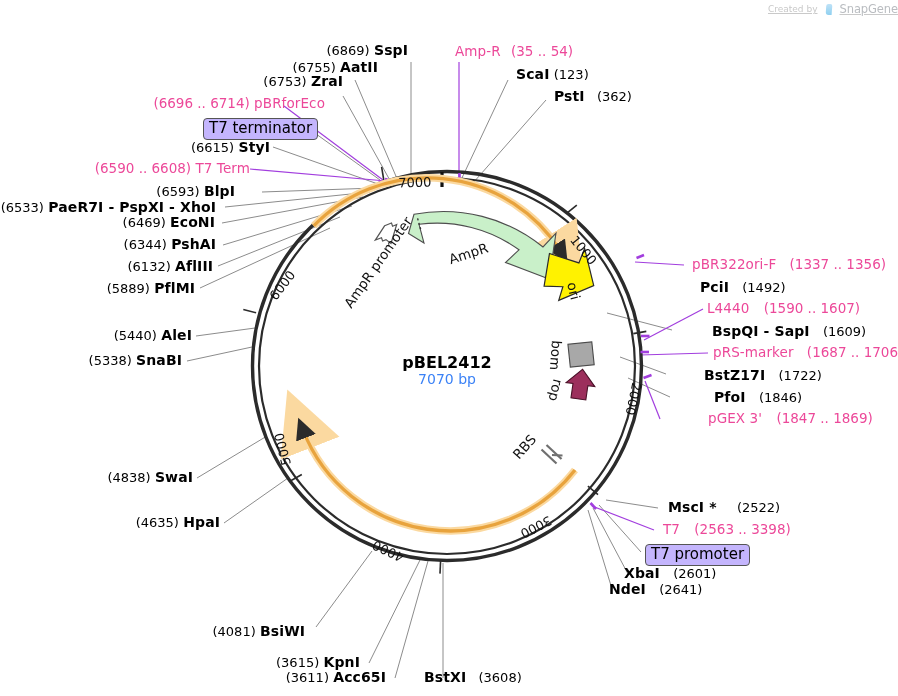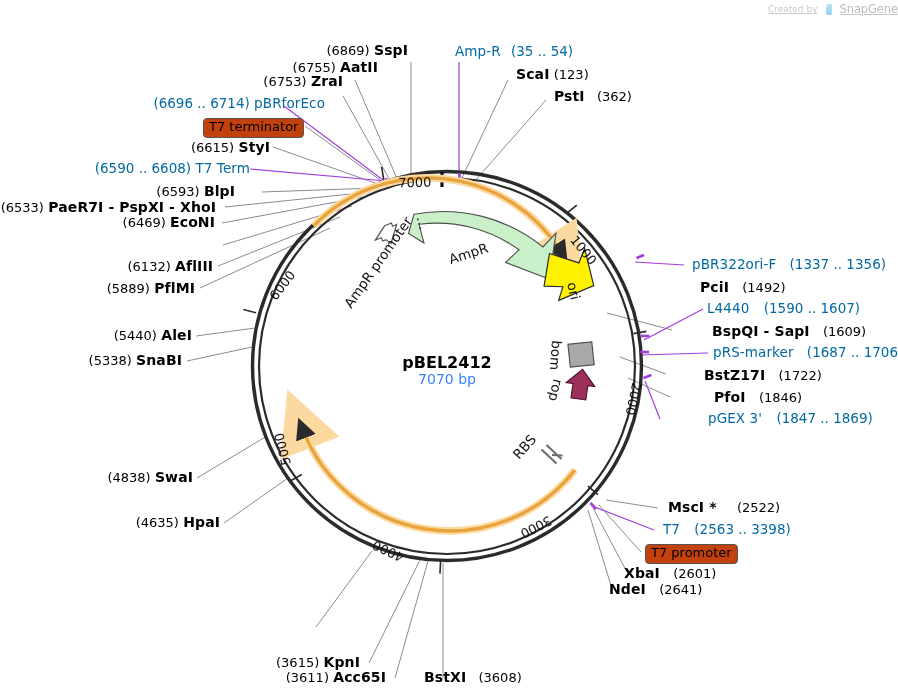--- a/index.html
+++ b/index.html
@@ -40,35 +40,35 @@
   .lbl .enz {
     font-weight: bold;
     font-size: 14px;
     letter-spacing: 0.1px;
   }
   .lbl.feat {
     color: #a23ede;
   }
   .lbl.feat .pos,
   .lbl.feat .enz {
-    color: #0369a1;
+    color: #ec4899;
     font-weight: normal;
     font-size: 13.5px;
   }
   .lbl.right  { text-align: left; }
   .lbl.left   { text-align: right; }
 
   
   .boxed {
     position: absolute;
     border: 1px solid #555;
     border-radius: 4px;
-    background: #c2410c;
+    background: #c4b5fd;
     padding: 1px 5px 2px 5px;
-    font-size: 13px;
+    font-size: 15px;
     color: #000;
     white-space: nowrap;
     line-height: 1.15;
   }
 
   
   .center-name {
     position: absolute;
     font-size: 16px;
     font-weight: bold;
@@ -336,20 +336,24 @@
   <div class="lbl left" style="left:0px; top:200px; width:216px;">
     <span class="pos">(6533)</span>
     <span class="enz">PaeR7I  -  PspXI  -  XhoI</span>
   </div>
 
   <div class="lbl left" style="left:20px; top:215px; width:195px;">
     <span class="pos">(6469)</span>
     <span class="enz">EcoNI</span>
   </div>
 
+  <div class="lbl left" style="left:20px; top:237px; width:196px;">
+    <span class="pos">(6344)</span>
+    <span class="enz">PshAI</span>
+  </div>
 
   <div class="lbl left" style="left:20px; top:259px; width:193px;">
     <span class="pos">(6132)</span>
     <span class="enz">AflIII</span>
   </div>
 
   <div class="lbl left" style="left:10px; top:281px; width:185px;">
     <span class="pos">(5889)</span>
     <span class="enz">PflMI</span>
   </div>
@@ -367,20 +371,24 @@
   <div class="lbl left" style="left:10px; top:470px; width:183px;">
     <span class="pos">(4838)</span>
     <span class="enz">SwaI</span>
   </div>
 
   <div class="lbl left" style="left:20px; top:515px; width:200px;">
     <span class="pos">(4635)</span>
     <span class="enz">HpaI</span>
   </div>
 
+  <div class="lbl left" style="left:120px; top:624px; width:185px;">
+    <span class="pos">(4081)</span>
+    <span class="enz">BsiWI</span>
+  </div>
 
   <div class="lbl left" style="left:180px; top:655px; width:180px;">
     <span class="pos">(3615)</span>
     <span class="enz">KpnI</span>
   </div>
 
   <div class="lbl left" style="left:190px; top:670px; width:196px;">
     <span class="pos">(3611)</span>
     <span class="enz">Acc65I</span>
   </div>

